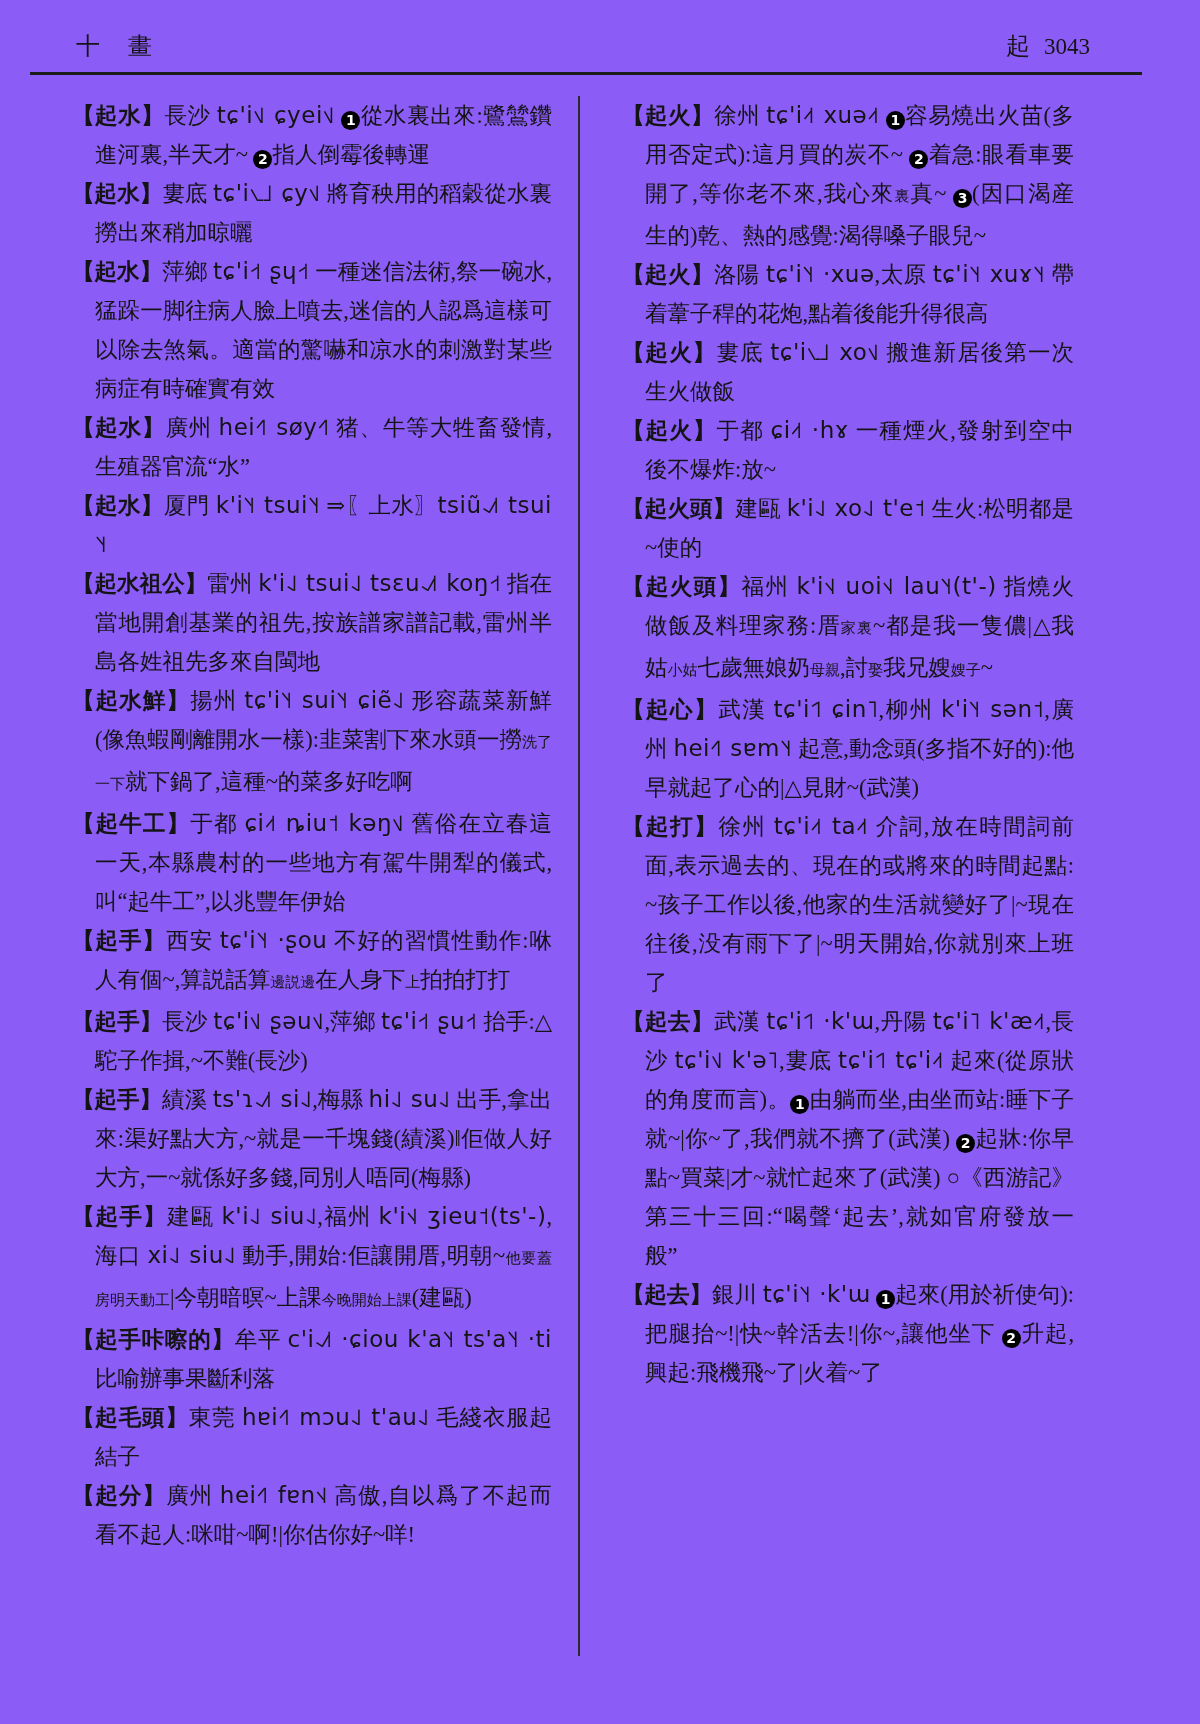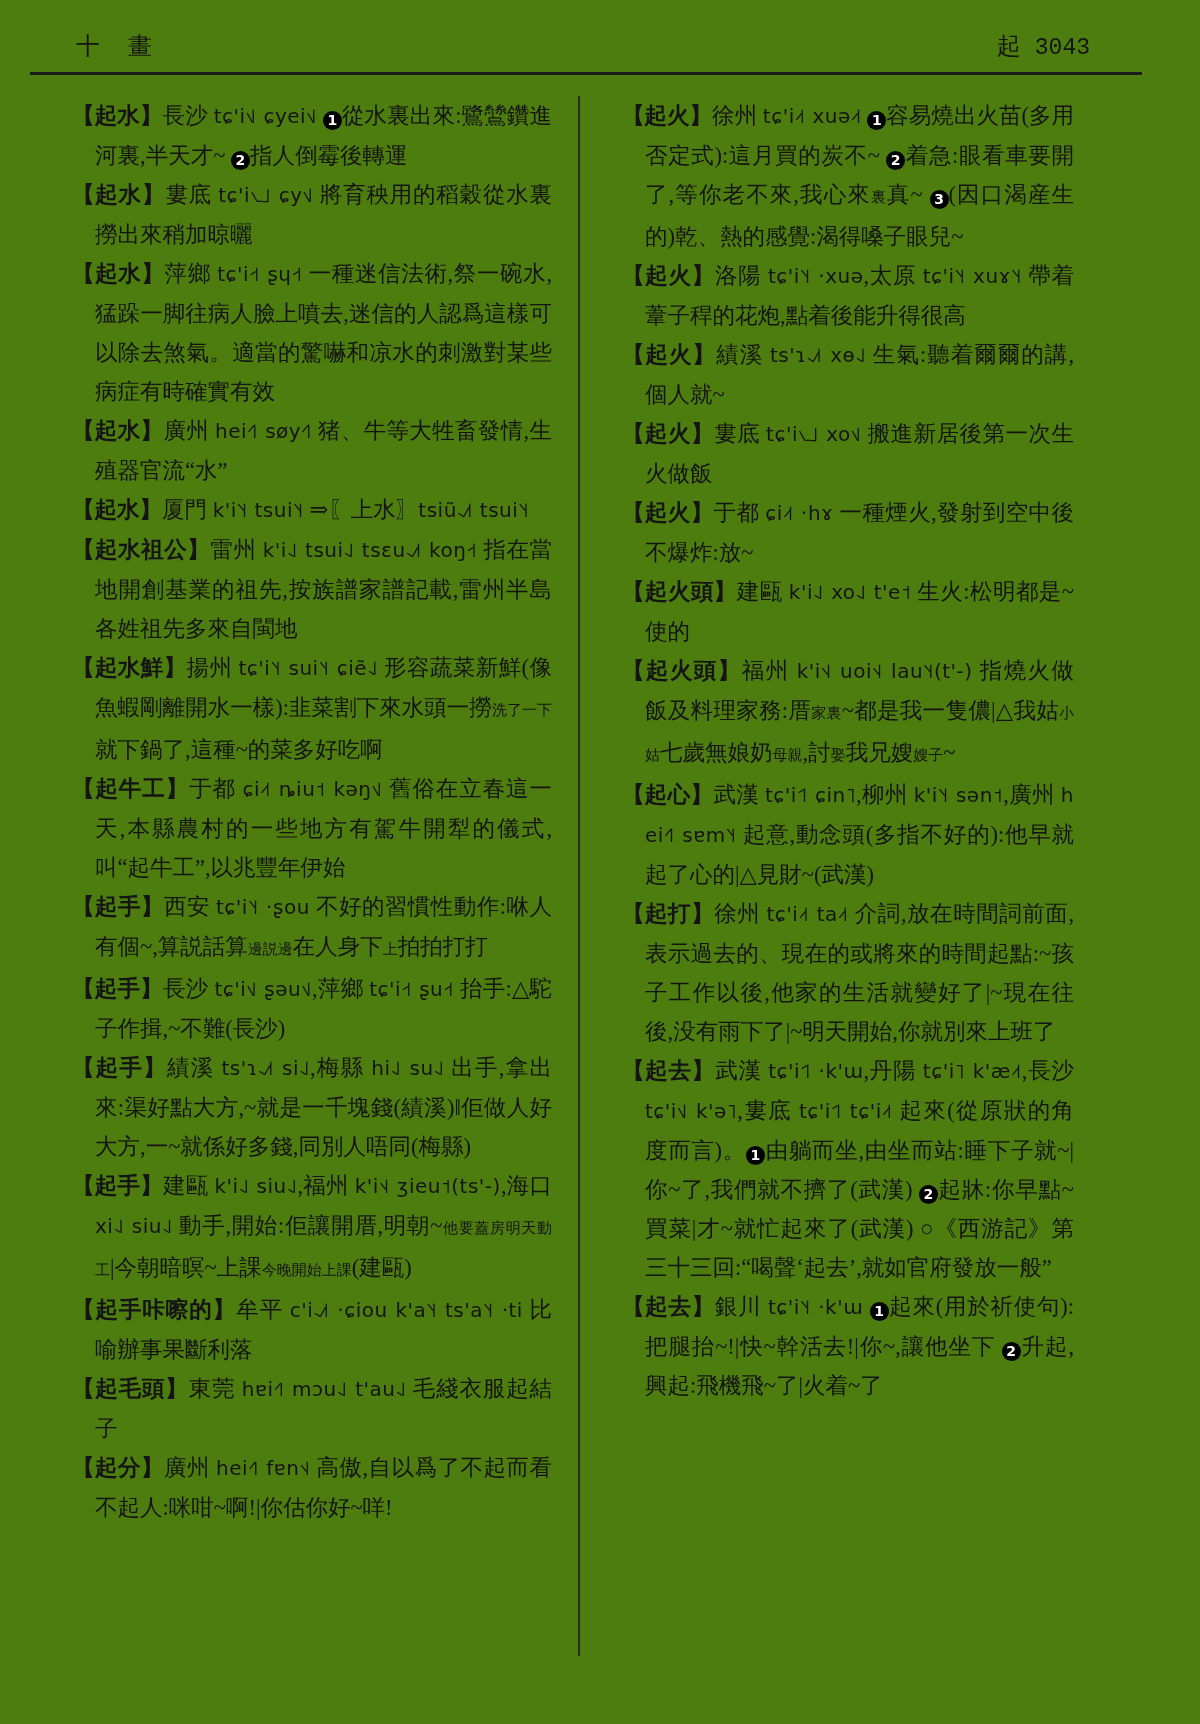--- a/index.html
+++ b/index.html
@@ -1,50 +1,50 @@
 <!DOCTYPE html>
 <html><head>
 <meta charset="utf-8">
 <style>
   html,body{margin:0;padding:0;background:#e8e8e8;}
   .page{
-    position:relative;width:1200px;height:1724px;background:#4d7c0f;
+    position:relative;width:1200px;height:1724px;background:#8b5cf6;
     color:#141414;font-family:"Liberation Serif","DejaVu Serif",serif;
     overflow:hidden;margin:0 auto;
   }
   .page-header{
     position:absolute;top:30px;left:76px;right:110px;
     display:flex;justify-content:space-between;align-items:baseline;
     font-size:24px;
   }
   .hdr-left{letter-spacing:2px;}
   .hdr-right{display:flex;align-items:baseline;gap:14px;}
   .hdr-char{font-size:24px;}
-  .hdr-page{font-size:23px;font-family:Liberation Mono, monospace;}
+  .hdr-page{font-size:23px;font-family:Liberation Serif, serif;}
   .header-rule{
     position:absolute;top:72px;left:30px;width:1112px;height:3px;
     background:#1c1c1c;
   }
   .col{
     position:absolute;top:96px;font-size:22.5px;line-height:39px;
   }
   .col-left{left:72px;width:480px;}
   .col-right{left:622px;width:452px;}
   .column-divider{
     position:absolute;top:96px;left:578px;width:2px;height:1560px;
     background:#2a2a2a;
   }
   .entry{
     padding-left:23px;text-indent:-23px;text-align:justify;
     word-break:break-all;
   }
   .head{font-weight:bold;}
   .ipa{
     font-family:"DejaVu Sans","Liberation Sans",sans-serif;
-    font-size:20px;letter-spacing:0.5px;
+    font-size:23px;letter-spacing:0.5px;
   }
   .small{font-size:15px;}
   .bullet{
     display:inline-block;width:19px;height:19px;border-radius:50%;
     background:#000;color:#fff;text-align:center;line-height:19px;
     font-size:14px;text-indent:0;vertical-align:-2px;
     font-family:"DejaVu Sans",sans-serif;font-weight:bold;
   }
   .wcirc{
     display:inline-block;width:16px;height:16px;border-radius:50%;
@@ -79,21 +79,20 @@
       <div class="entry"><span class="head">【起手】</span><span>長沙 </span><span class="ipa">tɕ'i˦˩ ʂəu˦˩</span><span>,萍鄉 </span><span class="ipa">tɕ'i˧˦ ʂu˧˦</span><span> 抬手:△駝子作揖,~不難(長沙)</span></div>
       <div class="entry"><span class="head">【起手】</span><span>績溪 </span><span class="ipa">ts'ɿ˨˩˦ si˨˩</span><span>,梅縣 </span><span class="ipa">hi˨˩ su˨˩</span><span> 出手,拿出來:渠好點大方,~就是一千塊錢(績溪)‖佢做人好大方,一~就係好多錢,同別人唔同(梅縣)</span></div>
       <div class="entry"><span class="head">【起手】</span><span>建甌 </span><span class="ipa">k'i˨˩ siu˨˩</span><span>,福州 </span><span class="ipa">k'i˦˨ ʒieu˦(ts'-)</span><span>,海口 </span><span class="ipa">xi˨˩ siu˨˩</span><span> 動手,開始:佢讓開厝,明朝~</span><span class="small">他要蓋房明天動工</span><span>|今朝暗暝~上課</span><span class="small">今晚開始上課</span><span>(建甌)</span></div>
       <div class="entry"><span class="head">【起手咔嚓的】</span><span>牟平 </span><span class="ipa">c'i˨˩˦ ·ɕiou k'a˥˧ ts'a˥˧ ·ti</span><span> 比喻辦事果斷利落</span></div>
       <div class="entry"><span class="head">【起毛頭】</span><span>東莞 </span><span class="ipa">hɐi˧˥ mɔu˨˩ t'au˨˩</span><span> 毛綫衣服起結子</span></div>
       <div class="entry"><span class="head">【起分】</span><span>廣州 </span><span class="ipa">hei˧˥ fɐn˦˨</span><span> 高傲,自以爲了不起而看不起人:咪咁~啊!|你估你好~咩!</span></div>
     </div>
   <div class="col col-right" id="col-right">
       <div class="entry"><span class="head">【起火】</span><span>徐州 </span><span class="ipa">tɕ'i˨˦ xuə˨˦</span><span> </span><span class="bullet">1</span><span>容易燒出火苗(多用否定式):這月買的炭不~ </span><span class="bullet">2</span><span>着急:眼看車要開了,等你老不來,我心來</span><span class="small">裏</span><span>真~ </span><span class="bullet">3</span><span>(因口渴産生的)乾、熱的感覺:渴得嗓子眼兒~</span></div>
       <div class="entry"><span class="head">【起火】</span><span>洛陽 </span><span class="ipa">tɕ'i˥˧ ·xuə</span><span>,太原 </span><span class="ipa">tɕ'i˥˧ xuɤ˥˧</span><span> 帶着葦子稈的花炮,點着後能升得很高</span></div>
-      <div class="entry"><span class="head">【起火】</span><span>績溪 </span><span class="ipa">ts'ɿ˨˩˦ xɵ˨˩</span><span> 生氣:聽着爾爾的講,個人就~</span></div>
       <div class="entry"><span class="head">【起火】</span><span>婁底 </span><span class="ipa">tɕ'i˦˩˩ xo˦˩</span><span> 搬進新居後第一次生火做飯</span></div>
       <div class="entry"><span class="head">【起火】</span><span>于都 </span><span class="ipa">ɕi˨˦ ·hɤ</span><span> 一種煙火,發射到空中後不爆炸:放~</span></div>
       <div class="entry"><span class="head">【起火頭】</span><span>建甌 </span><span class="ipa">k'i˨˩ xo˨˩ t'e˦</span><span> 生火:松明都是~使的</span></div>
       <div class="entry"><span class="head">【起火頭】</span><span>福州 </span><span class="ipa">k'i˦˨ uoi˦˨ lau˥˧(t'-)</span><span> 指燒火做飯及料理家務:厝</span><span class="small">家裏</span><span>~都是我一隻儂|△我姑</span><span class="small">小姑</span><span>七歲無娘奶</span><span class="small">母親</span><span>,討</span><span class="small">娶</span><span>我兄嫂</span><span class="small">嫂子</span><span>~</span></div>
       <div class="entry"><span class="head">【起心】</span><span>武漢 </span><span class="ipa">tɕ'i˦˥ ɕin˥</span><span>,柳州 </span><span class="ipa">k'i˥˧ sən˦</span><span>,廣州 </span><span class="ipa">hei˧˥ sɐm˥˧</span><span> 起意,動念頭(多指不好的):他早就起了心的|△見財~(武漢)</span></div>
       <div class="entry"><span class="head">【起打】</span><span>徐州 </span><span class="ipa">tɕ'i˨˦ ta˨˦</span><span> 介詞,放在時間詞前面,表示過去的、現在的或將來的時間起點:~孩子工作以後,他家的生活就變好了|~現在往後,没有雨下了|~明天開始,你就別來上班了</span></div>
       <div class="entry"><span class="head">【起去】</span><span>武漢 </span><span class="ipa">tɕ'i˦˥ ·k'ɯ</span><span>,丹陽 </span><span class="ipa">tɕ'i˥ k'æ˨˦</span><span>,長沙 </span><span class="ipa">tɕ'i˦˩ k'ə˥</span><span>,婁底 </span><span class="ipa">tɕ'i˦˥ tɕ'i˨˦</span><span> 起來(從原狀的角度而言)。</span><span class="bullet">1</span><span>由躺而坐,由坐而站:睡下子就~|你~了,我們就不擠了(武漢) </span><span class="bullet">2</span><span>起牀:你早點~買菜|才~就忙起來了(武漢) ○《西游記》第三十三回:“喝聲‘起去’,就如官府發放一般”</span></div>
       <div class="entry"><span class="head">【起去】</span><span>銀川 </span><span class="ipa">tɕ'i˥˧ ·k'ɯ</span><span> </span><span class="bullet">1</span><span>起來(用於祈使句):把腿抬~!|快~幹活去!|你~,讓他坐下 </span><span class="bullet">2</span><span>升起,興起:飛機飛~了|火着~了</span></div>
       <div class="entry"></div>
     </div>

